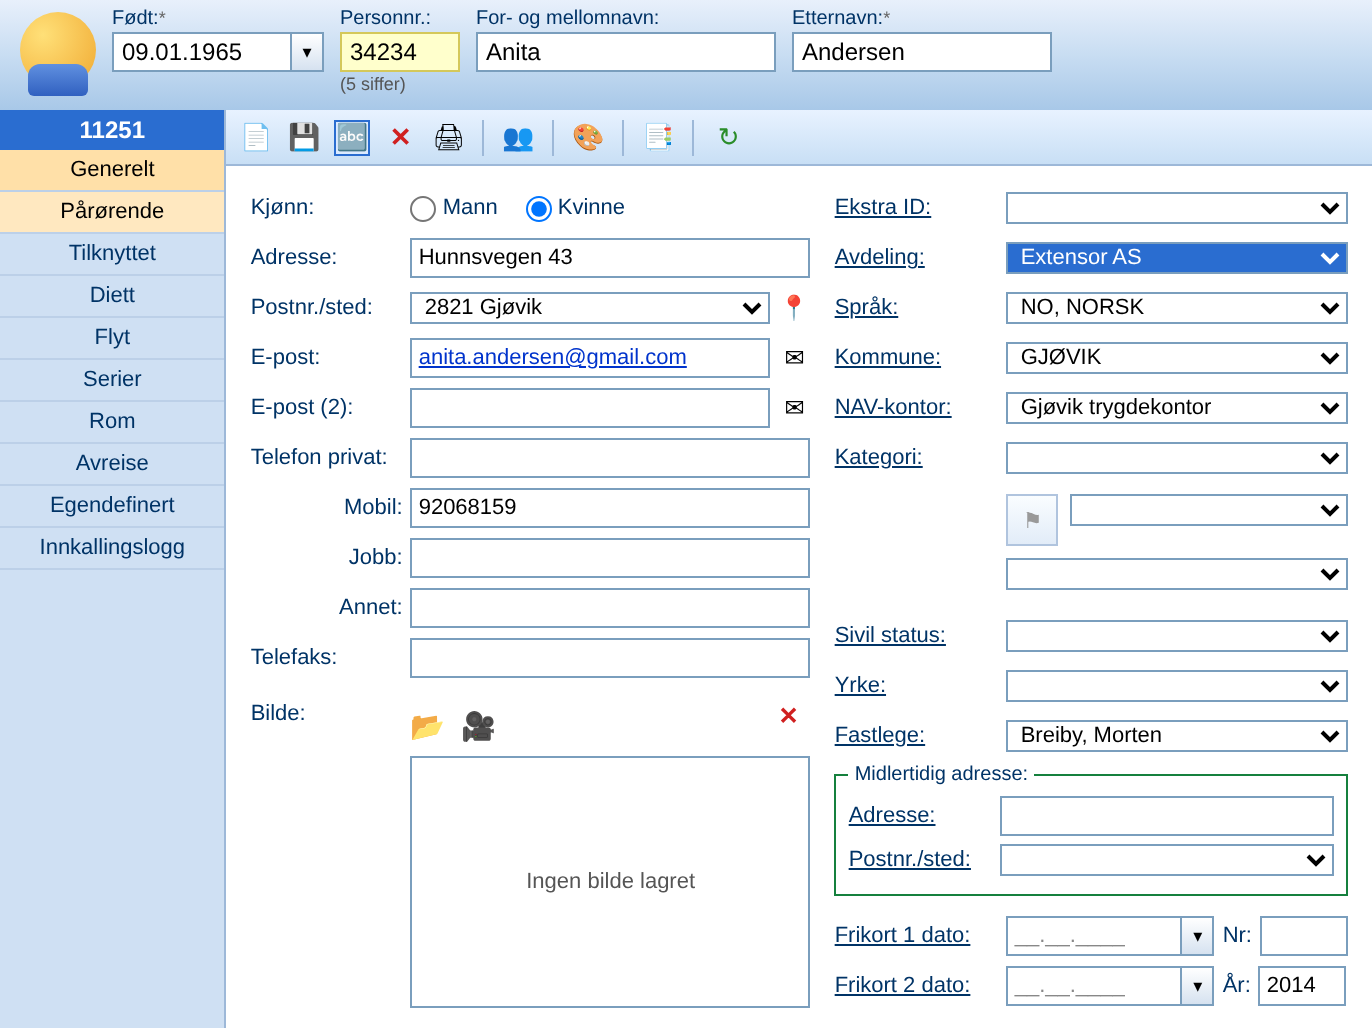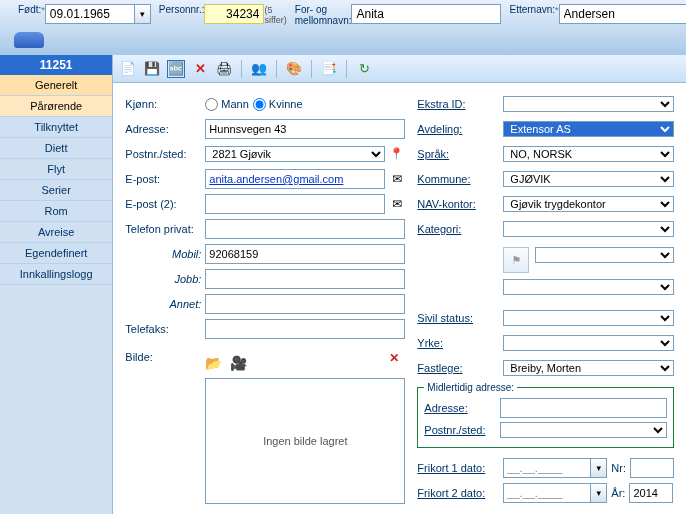--- a/index.html
+++ b/index.html
@@ -1,24 +1,24 @@
 <!DOCTYPE html>
 <html><head>
 <meta charset="utf-8">
 <style>
 * { box-sizing: border-box; margin: 0; padding: 0; }
 body { font-family: Tahoma, Arial, sans-serif; font-size: 11px; background: #d8e8f8; width: 686px; height: 514px; overflow: hidden; }
 .top-header { height: 55px; background: linear-gradient(to bottom, #e8f0fb 0%, #c8ddf2 50%, #a8c8e8 100%); display: flex; align-items: flex-start; padding: 4px 10px; gap: 8px; }
 .avatar-icon { width: 38px; height: 38px; margin-top: 2px; background: radial-gradient(circle at 30% 30%, #ffe078, #f0a830); border-radius: 50%; position: relative; }
 .avatar-icon::after { content:""; position:absolute; bottom:-4px; left:4px; width:30px; height:16px; background:linear-gradient(#6090e0,#3060c0); border-radius:6px 6px 3px 3px; }
-.hdr-field { display: flex; }
+.hdr-field { display: flex; flex-direction: column; }
 .hdr-label { font-size: 10px; color: #003366; margin-bottom: 1px; }
 .hdr-input { height: 20px; font-size: 12px; padding: 2px 4px; border: 1px solid #7a9ebd; background: #fff; }
 .hdr-input.dob { width: 90px; }
-.hdr-input.pnr { width: 60px; background: #ffffcc; border-color: #d4c85a; text-align: right; }
+.hdr-input.pnr { width: 60px; background: #ffffcc; border-color: #d4c85a; }
 .hdr-input.fname { width: 150px; }
 .hdr-input.lname { width: 130px; }
 .dob-wrap { display: flex; }
 .dob-btn { width: 16px; height: 20px; border: 1px solid #7a9ebd; border-left: none; background: linear-gradient(#fff,#d6e2f0); font-size:9px; }
 .hint { font-size: 9px; color: #555; margin-top: 1px; }
 .required { color: #666; font-size:9px; }
 .main { display: flex; height: calc(514px - 55px); }
 .sidebar { width: 132px; background: #cfe0f3; display: flex; flex-direction: column; }
 .sidebar-id { background: #2a6dd0; color: #fff; font-weight: bold; text-align: center; padding: 3px 0; font-size: 12px; }
 .sidebar-item { padding: 4px 6px; font-size: 11px; color: #003366; cursor: pointer; border-bottom: 1px solid #bcd0e8; text-align: center; }
@@ -28,27 +28,27 @@
 .toolbar { height: 28px; background: linear-gradient(to bottom,#e8f2ff,#c8dff5); border-bottom: 1px solid #9db8d8; display: flex; align-items: center; padding: 0 6px; gap: 6px; }
 .tb-btn { width: 18px; height: 18px; display:flex; align-items:center; justify-content:center; font-size:13px; cursor:pointer; }
 .tb-sep { width:1px; height:18px; background:#9db8d8; margin:0 2px; }
 .form-area { flex:1; display:flex; padding: 10px 12px; gap: 12px; overflow:auto; }
 .col { display:flex; flex-direction:column; gap:3px; }
 .col.left { width: 280px; }
 .col.right { flex:1; }
 .row { display:flex; align-items:center; min-height:22px; }
 .lbl { width: 80px; color:#003366; font-size:11px; }
 .lbl.r { width: 86px; text-decoration: underline; }
-.lbl.rr { text-align: right; padding-right: 4px; font-style: italic; }
+.lbl.rr { text-align: right; padding-right: 4px; }
 .inp { flex:1; height:20px; border:1px solid #7a9ebd; padding:1px 3px; font-size:11px; background:#fff; }
 .inp.link { color:#0033cc; text-decoration:underline; }
 .sel { height:16px; border:1px solid #7a9ebd; font-size:11px; background:#fff; padding:0 2px; }
 .sel.right { flex:1; }
 .sel.highlighted { background:#2a6dd0; color:#fff; }
-.radio-grp { display:flex; gap:4px; align-items:center; }
+.radio-grp { display:flex; gap:14px; align-items:center; }
 .radio-grp label { display:flex; align-items:center; gap:3px; color:#003366; font-size:11px; }
 .icon-sm { width:16px; height:16px; display:inline-flex; align-items:center; justify-content:center; font-size:12px; margin-left:4px; }
 .bilde-box { width:200px; height:130px; border:1px solid #7a9ebd; margin-left: 80px; margin-top:2px; display:flex; align-items:center; justify-content:center; color:#555; font-size:11px; position:relative; }
 .bilde-x { color:#d02020; font-weight:bold; font-size:12px; margin-left:auto; margin-right:6px; cursor:pointer; margin-top: -24px; }
 .bilde-icons { display:flex; gap:8px; margin-left:0px; margin-top:4px; }
 fieldset.midl { border:1px solid #15803d; padding:4px 6px 6px 6px; margin-top:0; }
 fieldset.midl legend { font-size:10px; color:#003366; padding:0 3px; }
 .small-inp { width:44px; height:20px; border:1px solid #7a9ebd; font-size:11px; padding:1px 3px; }
 .date-inp { width:88px; height:20px; border:1px solid #7a9ebd; font-size:11px; padding:1px 3px; color:#888; }
 .flag-btn { width:26px; height:26px; border:1px solid #b0c4de; background:linear-gradient(#fafdff,#e2ecf8); display:flex; align-items:center; justify-content:center; cursor:pointer; }

